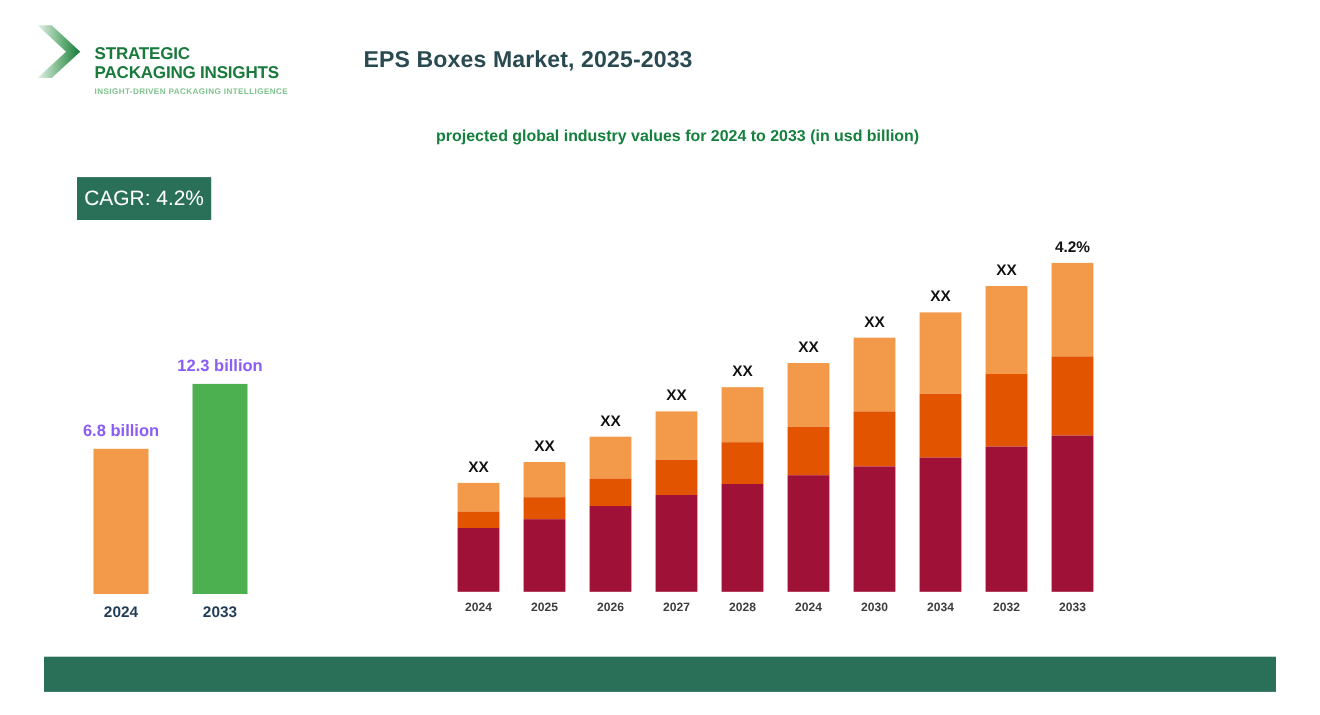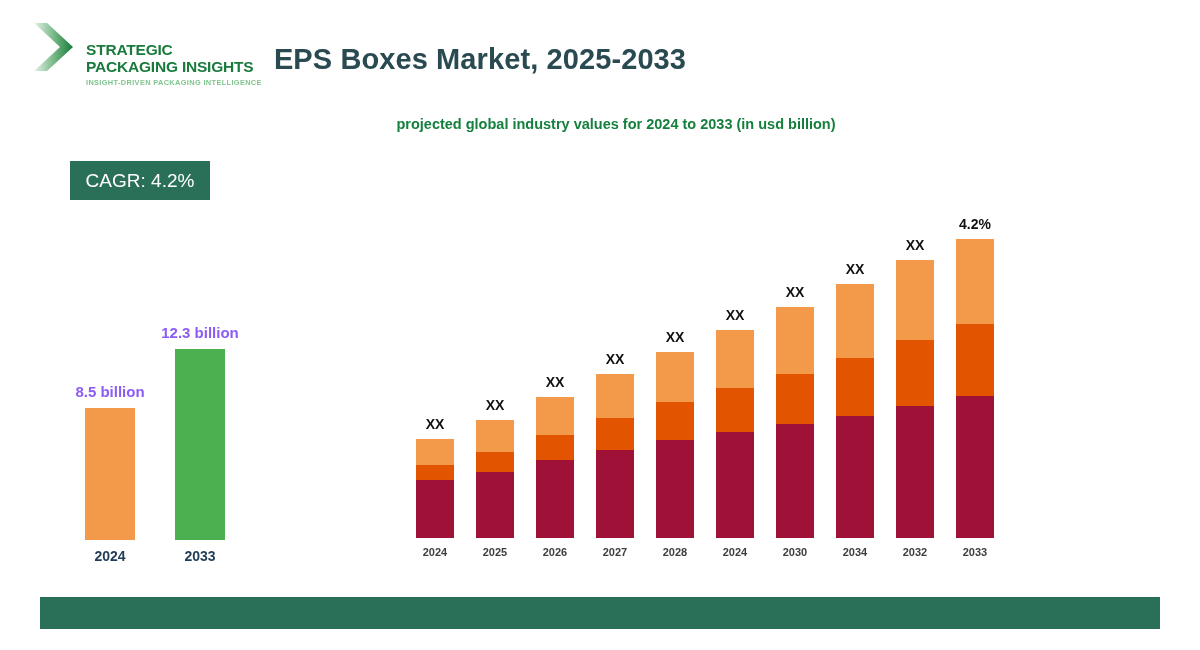--- a/index.html
+++ b/index.html
@@ -41,37 +41,37 @@
     font-weight: bold;
     letter-spacing: 0.35px;
     white-space: nowrap;
   }
 
   
   #chart-title {
     position: absolute; left: 0; top: 43px;
     width: 960px; text-align: center;
     color: #2A4A52;
-    font-size: 29px;
+    font-size: 21px;
     font-weight: bold;
     letter-spacing: 0.1px;
   }
   #chart-subtitle {
     position: absolute; left: 0; top: 116px;
     width: 1200px; text-align: center;
     color: #15803d;
     font-size: 14.5px;
     font-weight: bold;
     padding-left: 16px;
   }
 
   
   #cagr-badge {
     position: absolute; left: 70px; top: 161px;
-    width: 140px; height: 39px;
+    width: 122px; height: 39px;
     background: #2A7058;
     color: #ffffff;
     font-size: 19px;
     display: flex;
     align-items: center;
     justify-content: center;
   }
 
   
   #compare-panel {
@@ -191,21 +191,21 @@
   </div>
 </div>
 
 <div id="chart-title">EPS Boxes Market, 2025-2033</div>
 <div id="chart-subtitle">projected global industry values for 2024 to 2033 (in usd billion)</div>
 
 <div id="cagr-badge">CAGR: 4.2%</div>
 
 <div id="compare-panel">
     <div class="cmp-col" style="left: 20px; height: 270px;">
-      <div class="cmp-value" style="bottom: 170px;">8.5 billion</div>
+      <div class="cmp-value" style="bottom: 170px;">6.8 billion</div>
       <div class="cmp-bar" style="height: 132px; background: rgb(242, 153, 74);"></div>
       <div class="cmp-year">2024</div>
     </div>
     <div class="cmp-col" style="left: 110px; height: 270px;">
       <div class="cmp-value" style="bottom: 229px;">12.3 billion</div>
       <div class="cmp-bar" style="height: 191px; background: rgb(76, 175, 80);"></div>
       <div class="cmp-year">2033</div>
     </div>
   </div>
 

